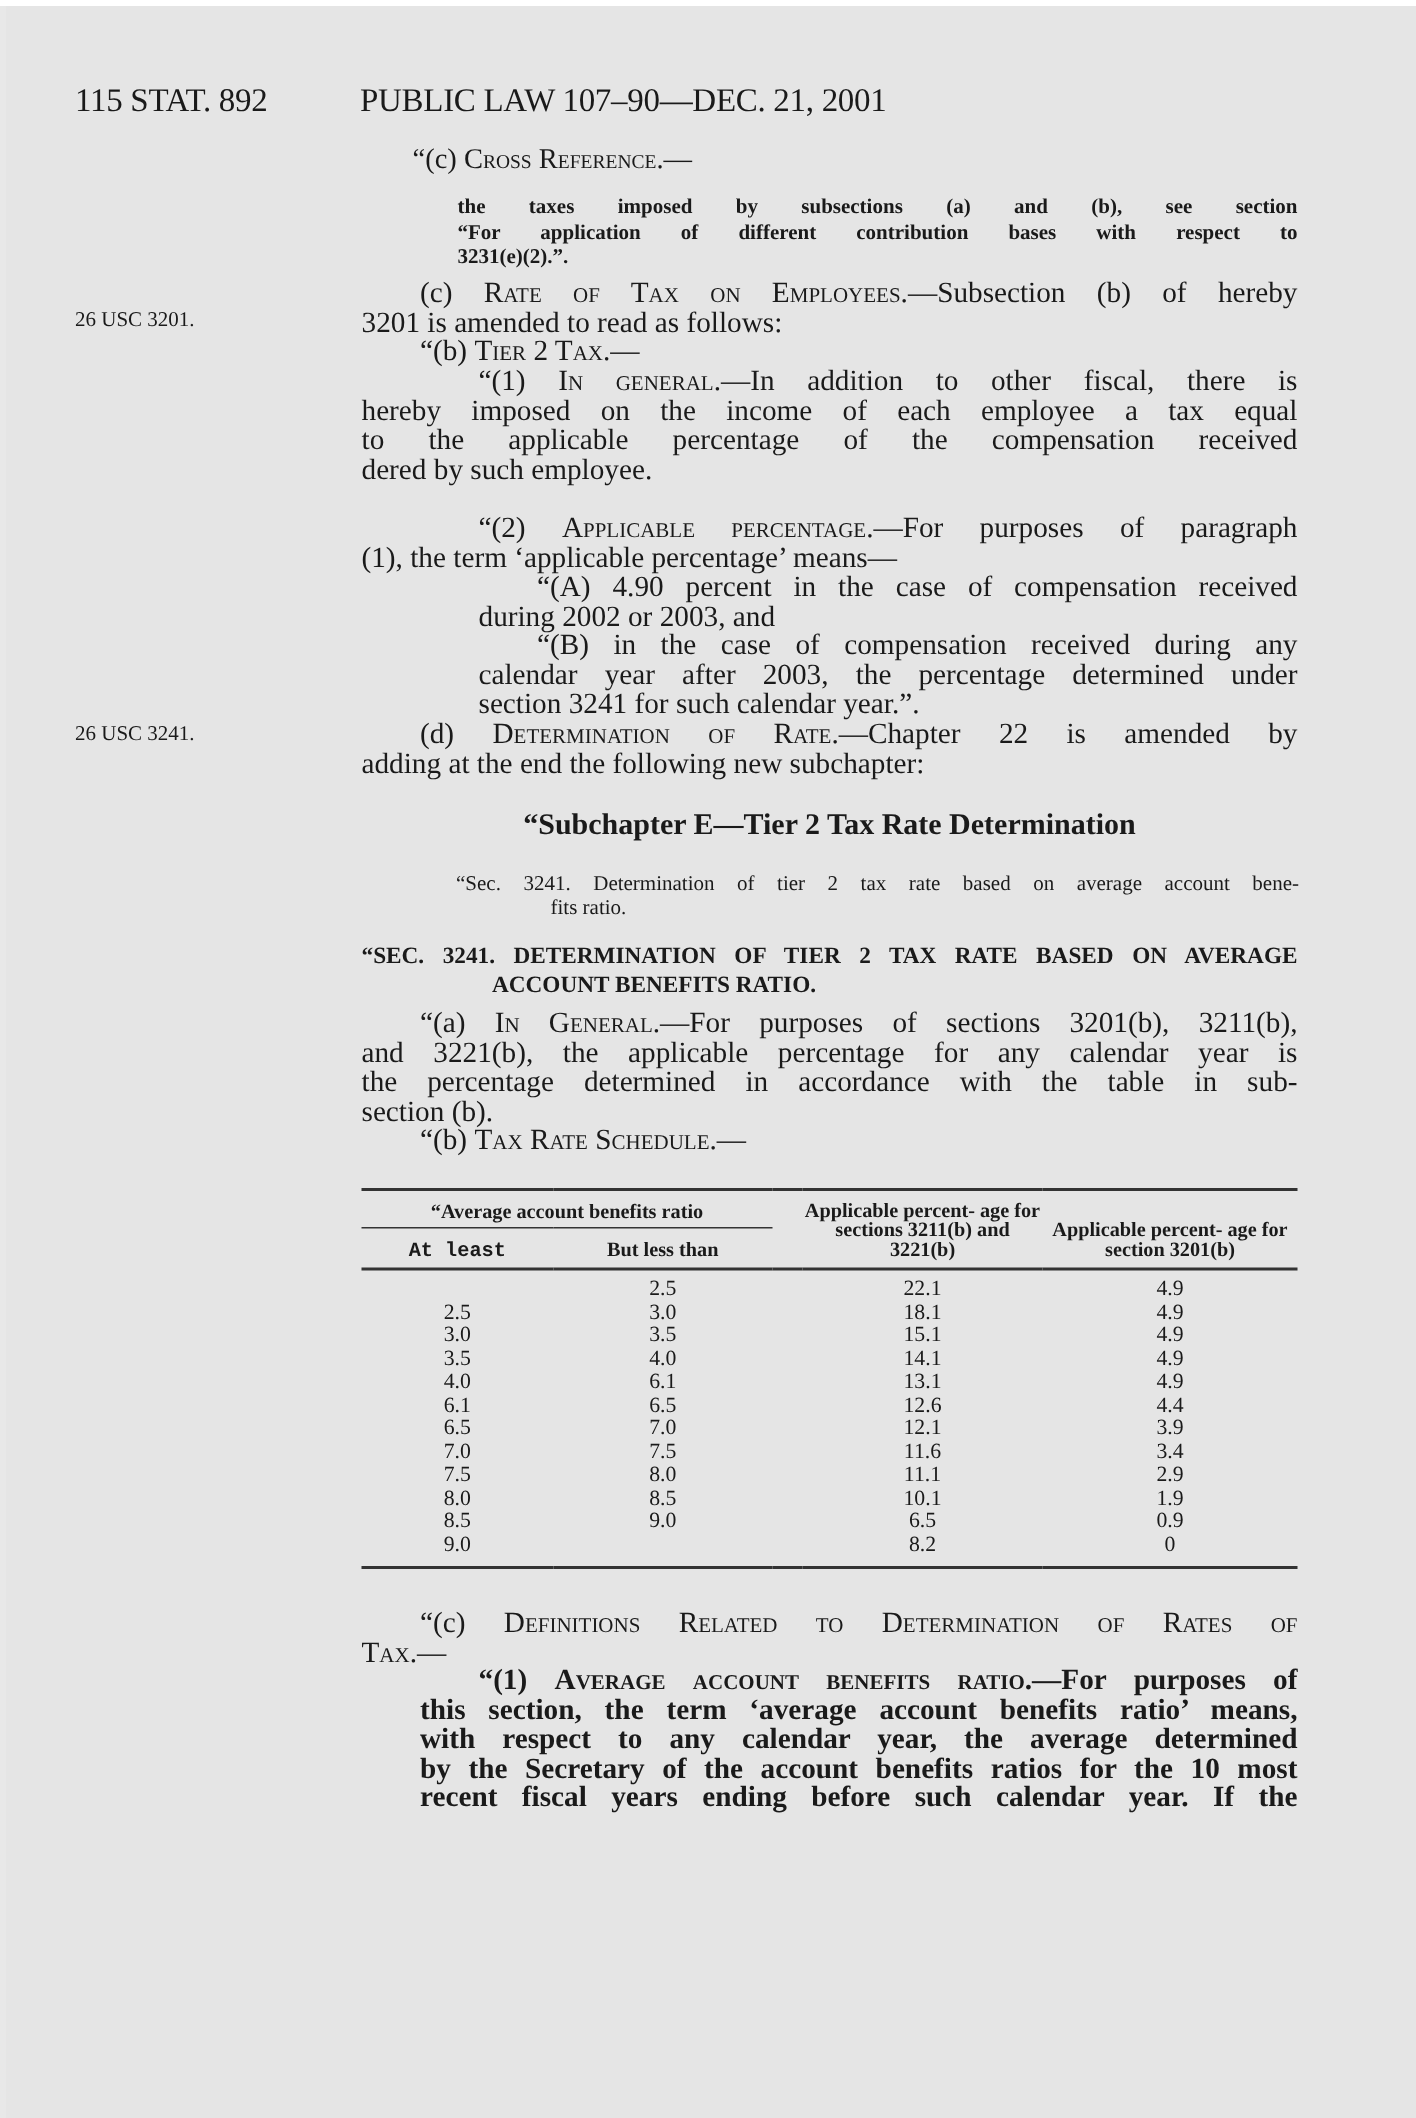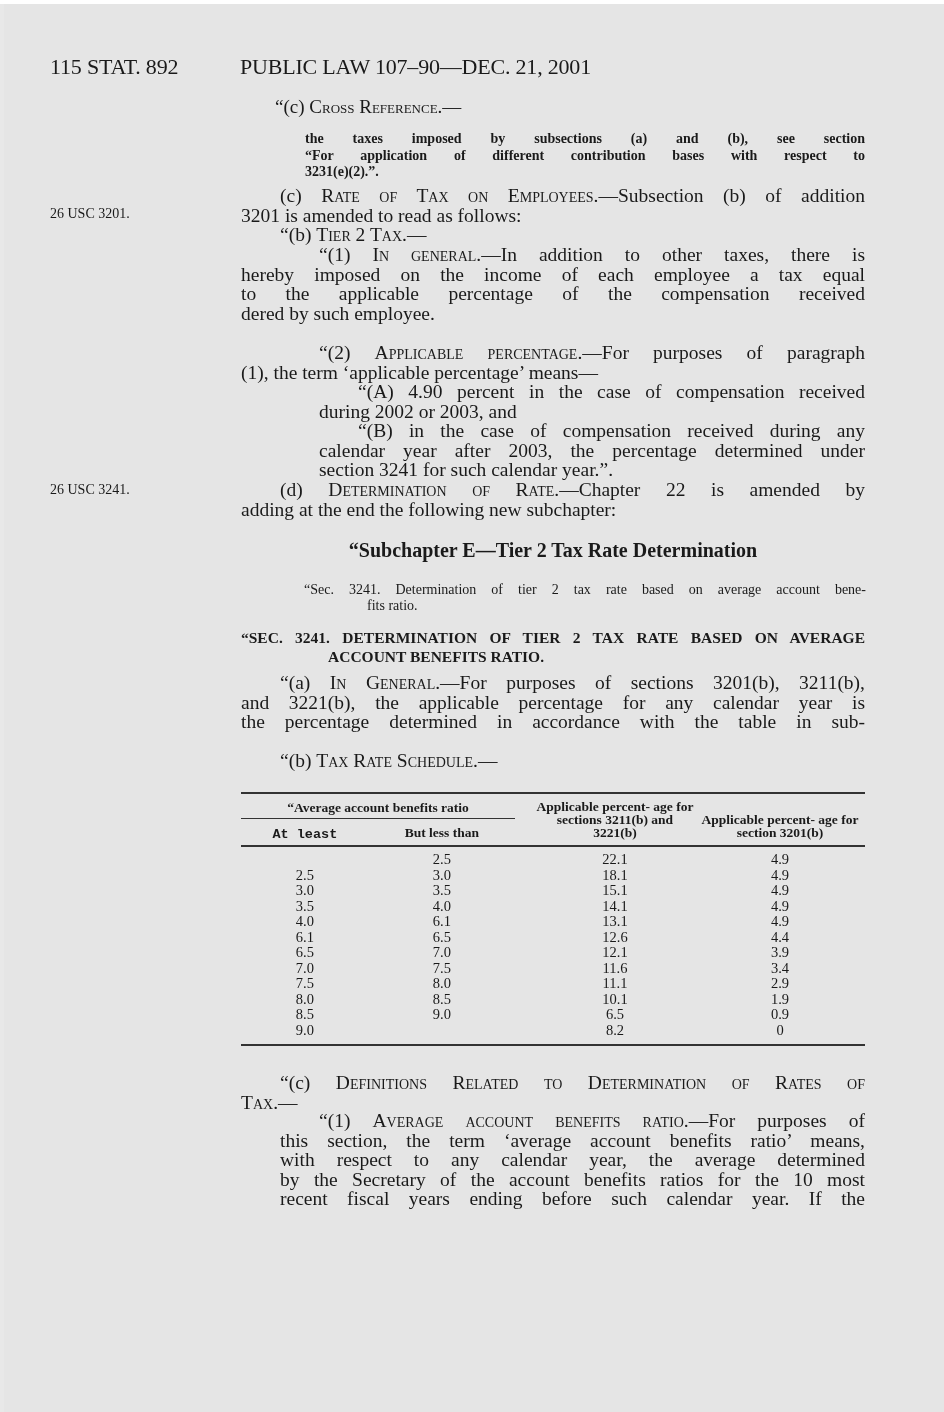--- a/index.html
+++ b/index.html
@@ -38,31 +38,31 @@
   <div class="abs serif bold" style="left:305px; top:127px; width:560px; font-size:14px; line-height:16.5px;">
     <span class="line">the taxes imposed by subsections (a) and (b), see section</span>
     <span class="line">“For application of different contribution bases with respect to</span>
     <span class="line last">3231(e)(2).”.</span>
   </div>
 
   <div class="margin-note" style="top:202px;">26 USC 3201.</div>
   <div class="margin-note" style="top:478px;">26 USC 3241.</div>
 
   <div class="body-text" style="top:182px; left:280px; width:585px;">
-    <span class="line"><span>(c) </span><span class="sc">Rate of Tax on Employees.</span><span>—Subsection (b) of addition</span></span>
+    <span class="line"><span>(c) </span><span class="sc">Rate of Tax on Employees.</span><span>—Subsection (b) of hereby</span></span>
   </div>
   <div class="body-text" style="top:202px;">
     <span class="line last">3201 is amended to read as follows:</span>
   </div>
   <div class="body-text" style="top:221px; left:280px;">
     <span>“(b) </span><span class="sc">Tier 2 Tax.—</span>
   </div>
 
   <div class="body-text" style="top:241px;">
-    <span class="line" style="padding-left:78px;"><span>“(1) </span><span class="sc">In general.</span><span>—In addition to other taxes, there is</span></span>
+    <span class="line" style="padding-left:78px;"><span>“(1) </span><span class="sc">In general.</span><span>—In addition to other fiscal, there is</span></span>
     <span class="line">hereby imposed on the income of each employee a tax equal</span>
     <span class="line">to the applicable percentage of the compensation received</span>
     <span class="line last">dered by such employee.</span>
   </div>
 
   <div class="body-text" style="top:339px;">
     <span class="line" style="padding-left:78px;"><span>“(2) </span><span class="sc">Applicable percentage.</span><span>—For purposes of paragraph</span></span>
     <span class="line last">(1), the term ‘applicable percentage’ means—</span>
   </div>
   <div class="body-text" style="top:378px; left:319px; width:546px;">
@@ -89,20 +89,21 @@
 
   <div class="abs serif bold" style="left:241px; top:624px; width:624px; font-size:15.5px; line-height:19px;">
     <span class="line">“SEC. 3241. DETERMINATION OF TIER 2 TAX RATE BASED ON AVERAGE</span>
     <span class="line last" style="padding-left:87px;">ACCOUNT BENEFITS RATIO.</span>
   </div>
 
   <div class="body-text" style="top:669px;">
     <span class="line" style="padding-left:39px;"><span>“(a) </span><span class="sc">In General.</span><span>—For purposes of sections 3201(b), 3211(b),</span></span>
     <span class="line">and 3221(b), the applicable percentage for any calendar year is</span>
     <span class="line">the percentage determined in accordance with the table in sub-</span>
+    <span class="line last">section (b).</span>
   </div>
   <div class="body-text" style="top:747px; left:280px;">
     <span>“(b) </span><span class="sc">Tax Rate Schedule.—</span>
   </div>
 
   <table class="rates">
     <thead>
       <tr style="border-top: 2px solid #333;">
         <th colspan="2" style="padding-top:6px; padding-bottom:4px; width:270px; border-bottom:1.5px solid #333;">“Average account benefits ratio</th>
         <th rowspan="2" style="width:20px;"></th>
@@ -205,20 +206,20 @@
         <tr>
           <td colspan="5" style="height:6px;border-bottom:2px solid #333;"></td>
         </tr>
       </tbody>
   </table>
 
   <div class="body-text" style="top:1069px;">
     <span class="line" style="padding-left:39px;"><span>“(c) </span><span class="sc">Definitions Related to Determination of Rates of</span></span>
     <span class="line last sc">Tax.—</span>
   </div>
-  <div class="body-text" style="top:1107px; left:280px; width:585px;">
+  <div class="body-text" style="top:1107px; left:280px; width:585px;font-weight:bold;">
     <span class="line" style="padding-left:39px;"><span>“(1) </span><span class="sc">Average account benefits ratio.</span><span>—For purposes of</span></span>
     <span class="line">this section, the term ‘average account benefits ratio’ means,</span>
     <span class="line">with respect to any calendar year, the average determined</span>
     <span class="line">by the Secretary of the account benefits ratios for the 10 most</span>
     <span class="line">recent fiscal years ending before such calendar year. If the</span>
   </div>
 </div>
 
 </body></html>

